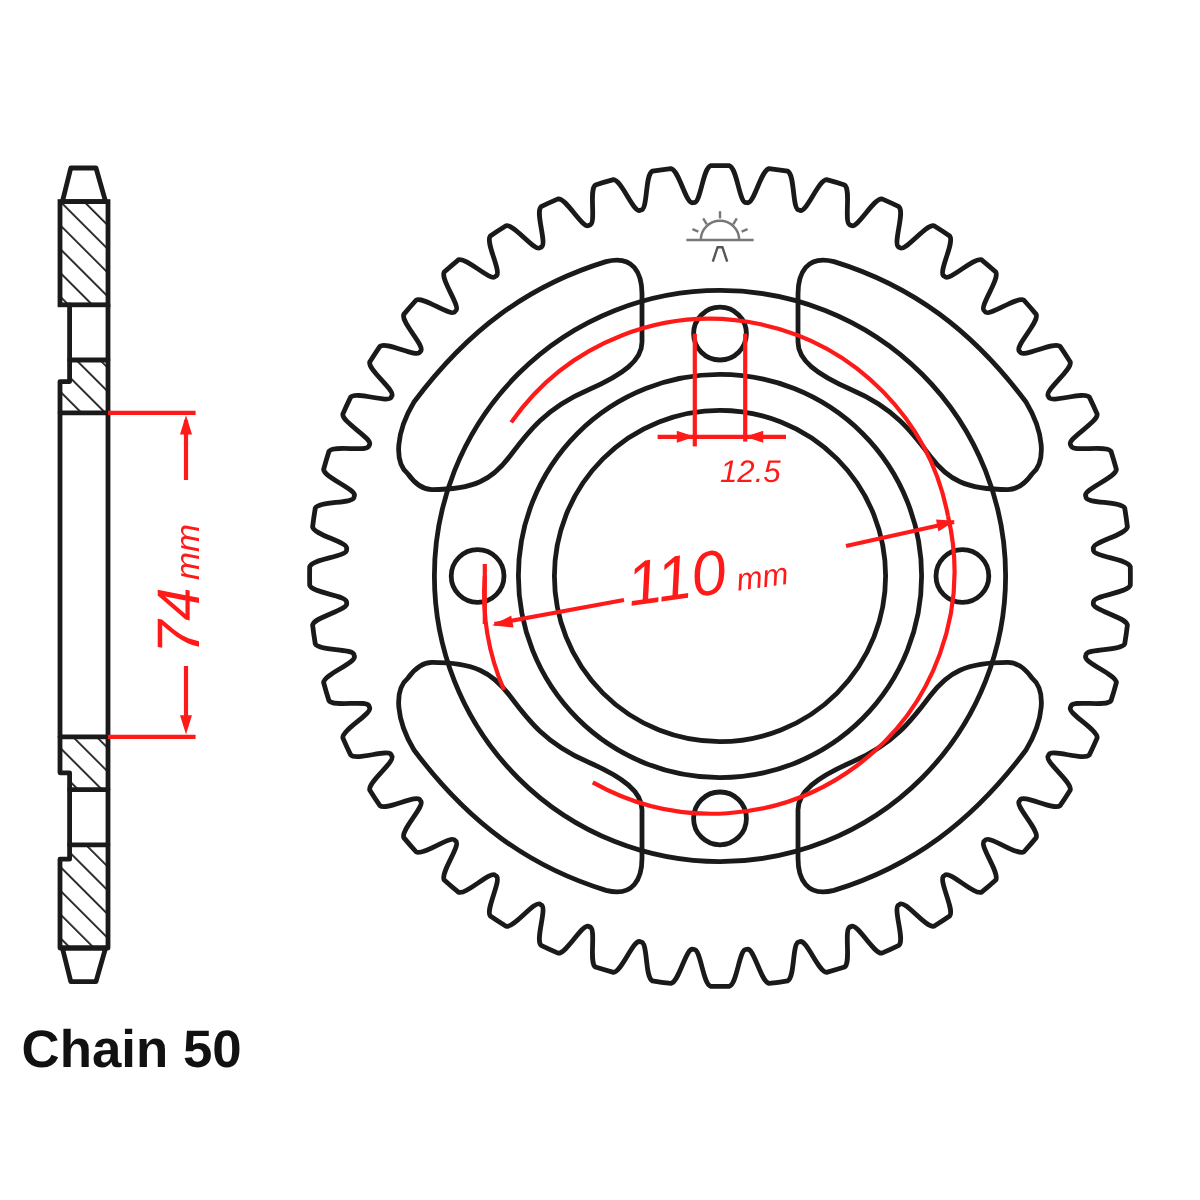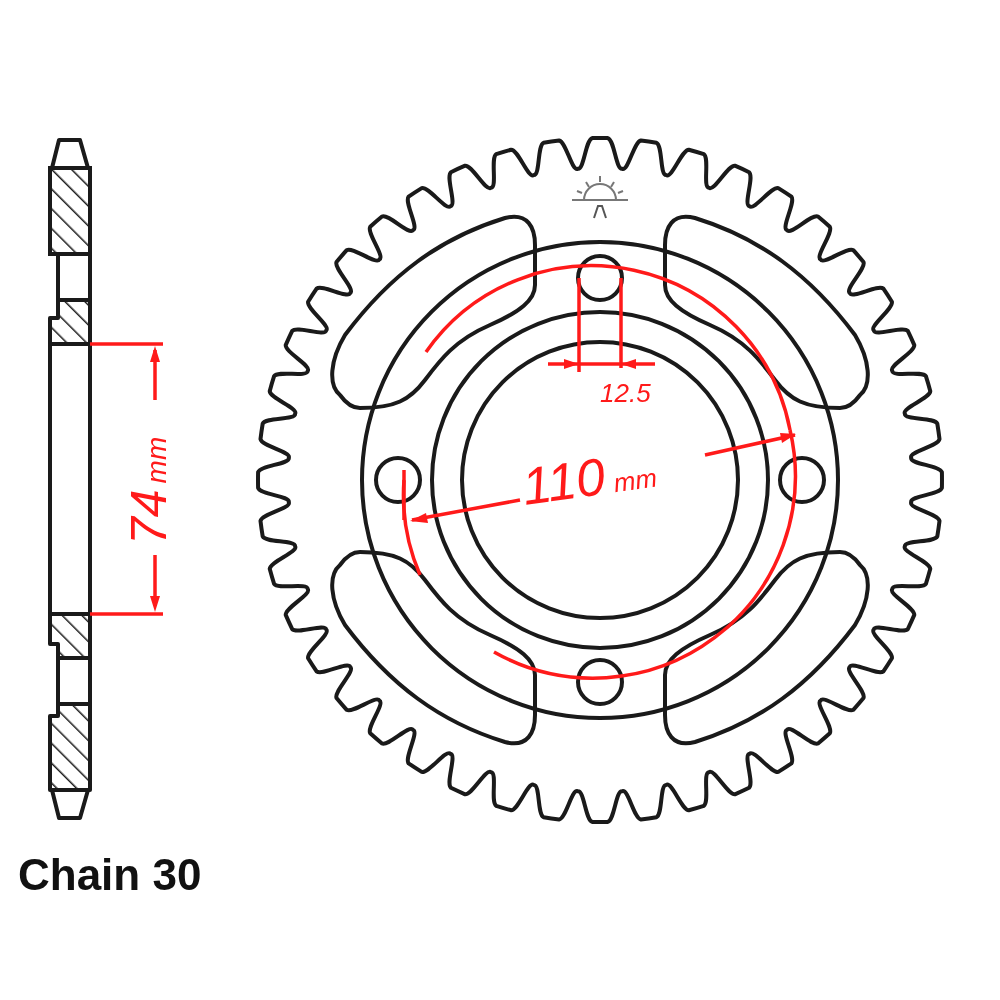--- a/index.html
+++ b/index.html
@@ -96,13 +96,13 @@
   <g>
     <line class="red" x1="579" y1="278" x2="579" y2="372"></line>
     <line class="red" x1="621" y1="278" x2="621" y2="368"></line>
     <line class="red" x1="548" y1="364" x2="655" y2="364"></line>
     <polygon points="579,364 564,359 564,369" fill="#ff1a1a"></polygon>
     <polygon points="621,364 636,359 636,369" fill="#ff1a1a"></polygon>
     <text class="redtxt" x="600" y="402" font-size="26">12.5</text>
   </g>
 </svg>
 
-<div class="caption">Chain 30</div>
+<div class="caption">Chain 50</div>
 
 </body></html>

